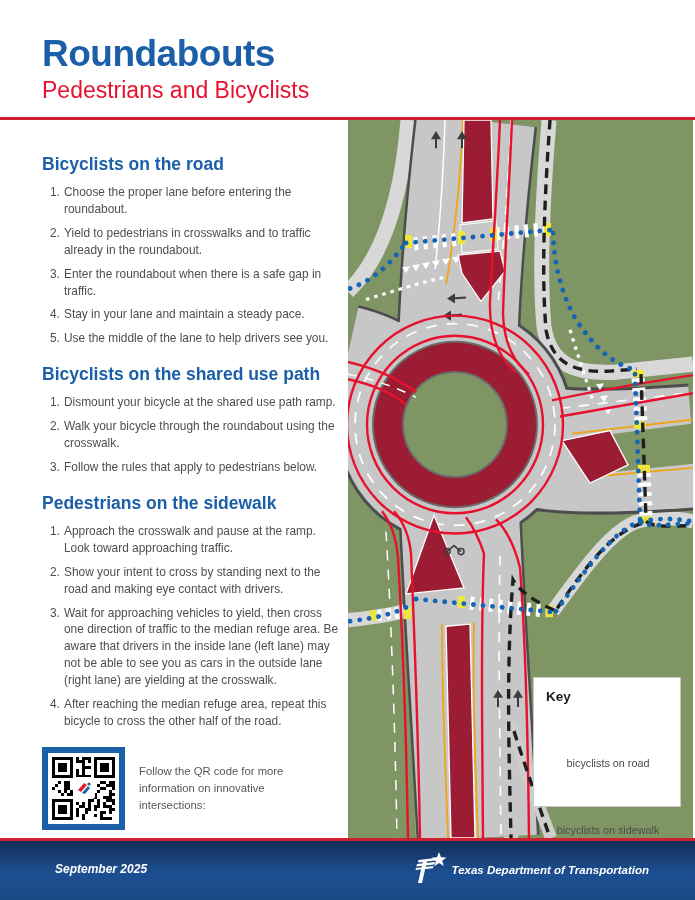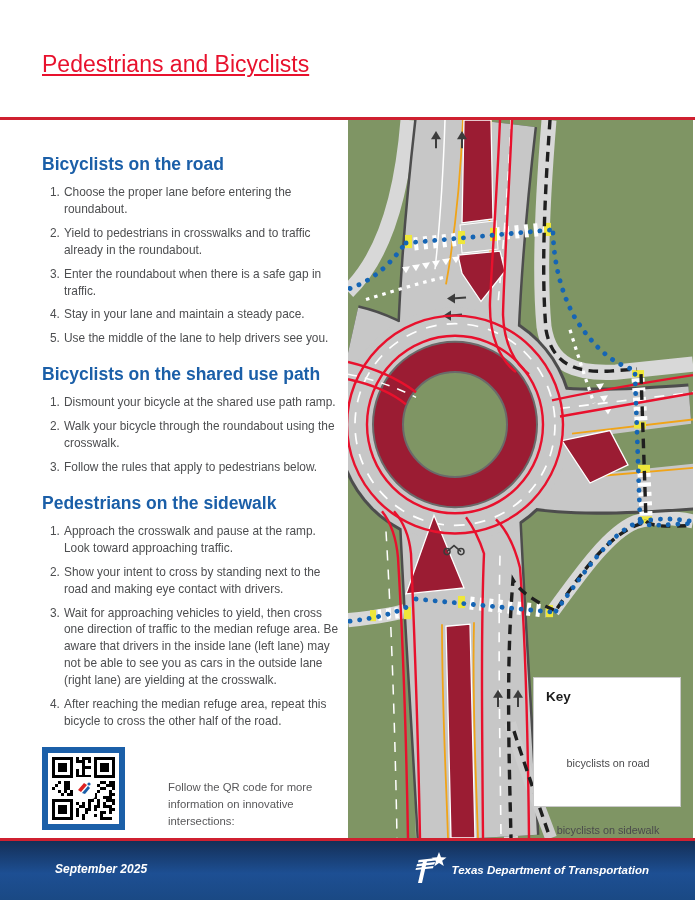--- a/index.html
+++ b/index.html
@@ -1,31 +1,31 @@
 <!DOCTYPE html>
 <html><head>
 <meta charset="utf-8">
 <style>
   html,body{margin:0;padding:0;background:#e9e9e9;}
   .page{position:relative;width:695px;height:900px;background:#ffffff;overflow:hidden;
         font-family:"Liberation Sans", sans-serif;margin:0 auto;}
   
   .header{position:absolute;left:42px;top:34px;}
   .title{font-size:37px;font-weight:bold;color:#1b5fa8;line-height:1.1;letter-spacing:-0.5px;}
-  .subtitle{font-size:23px;color:#e8112d;line-height:1.2;margin-top:17px;text-decoration:underline;}
+  .subtitle{font-size:23px;color:#e8112d;line-height:1.2;margin-top:2px;}
   .rule-top{position:absolute;left:0;top:117px;width:100%;height:3px;background:#cf2030;}
   
   .content{position:absolute;left:0;top:122px;width:350px;padding:20px 0 0 42px;box-sizing:border-box;}
   .section h3{font-size:17.5px;font-weight:bold;color:#1b5fa8;margin:12px 0 9px 0;}
   .section{margin-bottom:17px;}
   .li{display:flex;margin:0 0 7px 0;}
   .li .num{flex:0 0 22px;font-size:11.9px;color:#4d4e50;line-height:1.42;text-align:left;padding-left:8px;box-sizing:border-box;}
   .li .txt{flex:1;font-size:11.9px;color:#4d4e50;line-height:1.42;max-width:278px;}
   
-  .qr-row{display:flex;align-items:flex-end;margin-top:10px;gap:29px;}
+  .qr-row{display:flex;align-items:center;margin-top:10px;}
   .qr{position:relative;border:6px solid #1b5fa8;background:#fff;padding:4px;width:63px;height:63px;}
   .qr-logo{position:absolute;left:50%;top:50%;transform:translate(-50%,-50%);width:22px;height:22px;
            background:#fff;border-radius:3px;display:flex;align-items:center;justify-content:center;}
   .qr-caption{margin-left:14px;width:176px;font-size:11.3px;color:#58585a;line-height:1.5;}
   
   .figure{position:absolute;left:348px;top:120px;width:345px;height:718px;}
   .figure svg.map{display:block;width:345px;height:718px;}
   .key-box{position:absolute;left:185px;top:557px;width:148px;height:130px;background:#fff;
            border:1px solid #c9c9c9;box-sizing:border-box;padding:11px 10px 0 12px;}
   .key-title{font-size:13.5px;font-weight:bold;color:#1c1c1c;}
@@ -43,20 +43,21 @@
   .footer-date{position:absolute;left:55px;top:21px;color:#fff;font-size:12px;font-weight:bold;font-style:italic;}
   .footer-brand{position:absolute;right:46px;top:10px;display:flex;align-items:flex-end;}
   .footer-agency{color:#fff;font-size:11.5px;font-weight:bold;font-style:italic;margin-left:4px;margin-bottom:9px;}
 </style>
 </head>
 <body>
 
 <div class="page">
 
   <div class="header">
+    <div class="title">Roundabouts</div>
     <div class="subtitle">Pedestrians and Bicyclists</div>
   </div>
   <div class="rule-top"></div>
 
   <div class="content">
 
     <div class="section">
       <h3>Bicyclists on the road</h3>
       <div class="li">
         <span class="num">1.</span>

